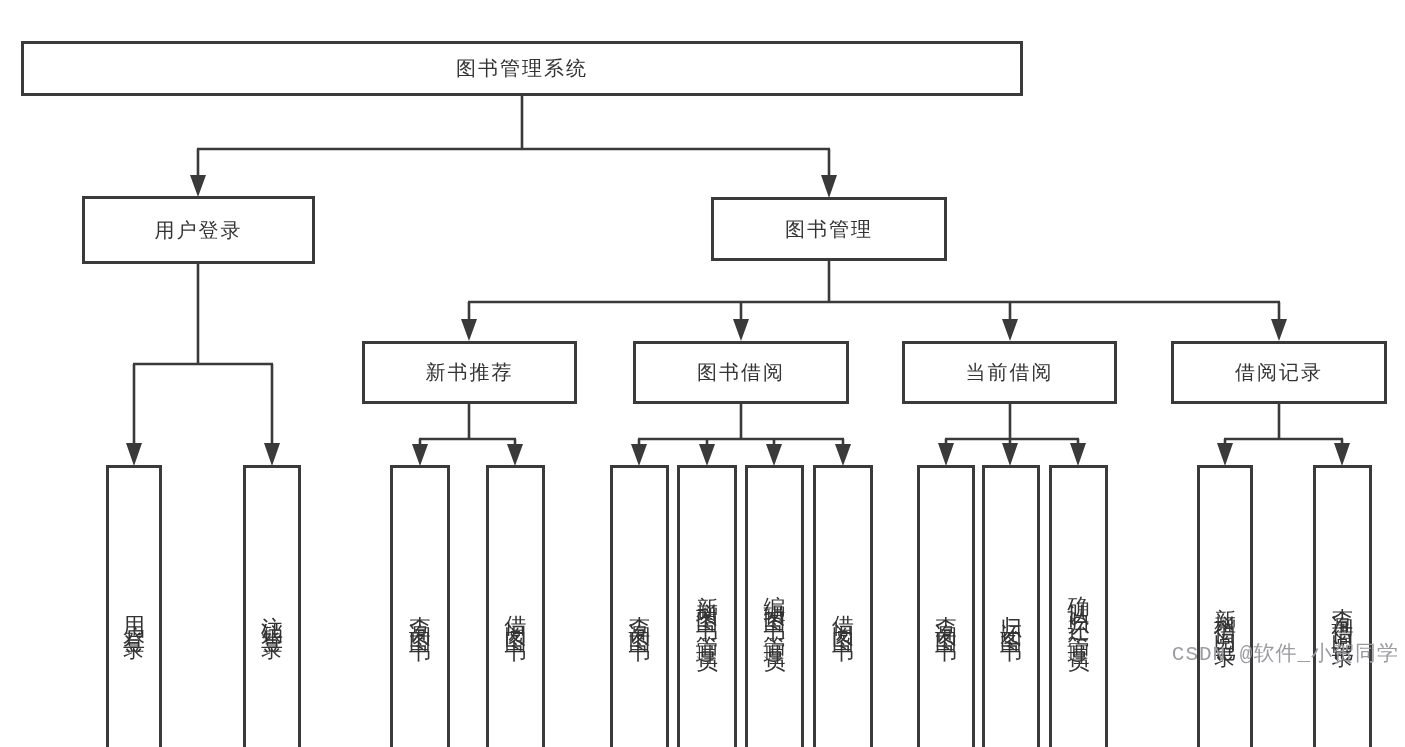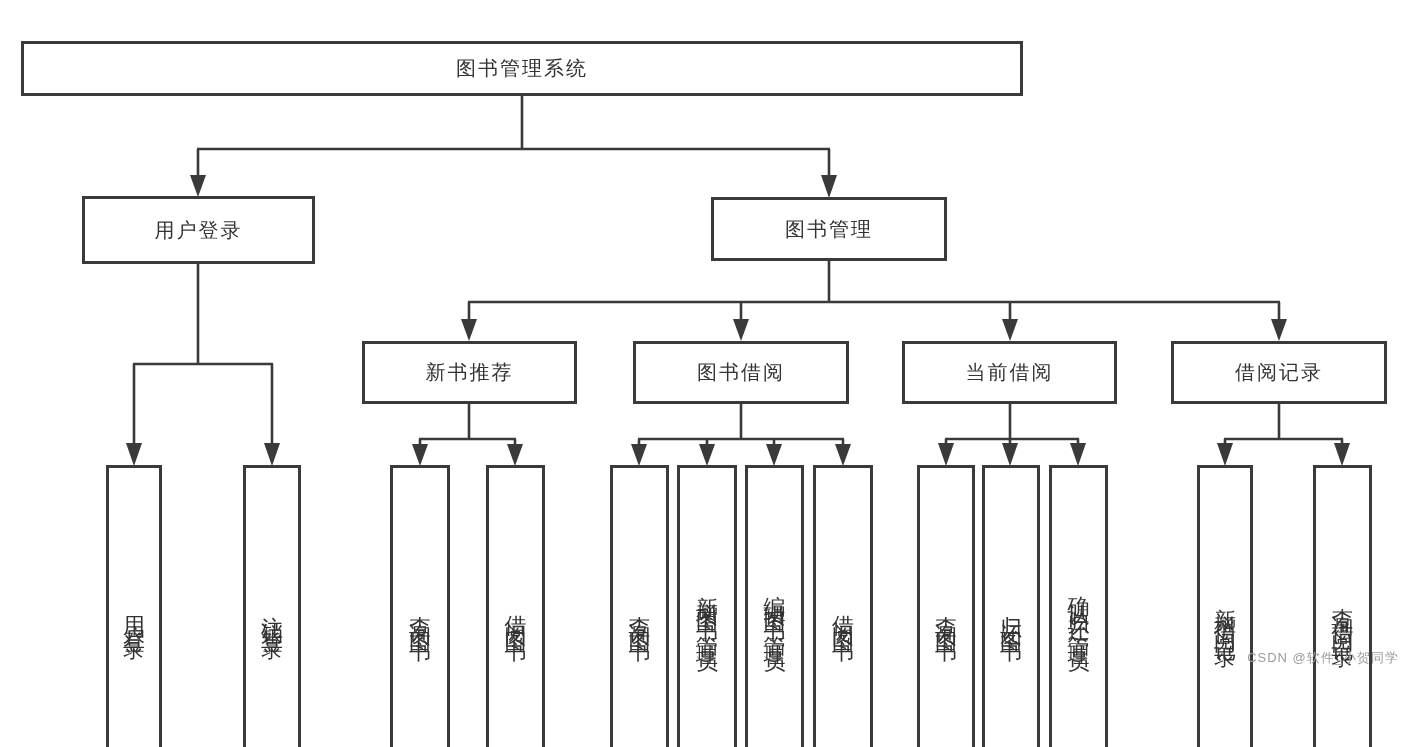--- a/index.html
+++ b/index.html
@@ -47,22 +47,22 @@
   #n-bb-add        {left:677px; top:437px; width:60px;   height:298px;}
   #n-bb-edit       {left:745px; top:437px; width:59px;   height:298px;}
   #n-bb-borrow     {left:813px; top:437px; width:60px;   height:298px;}
   #n-cb-query      {left:917px; top:437px; width:58px;   height:298px;}
   #n-cb-return     {left:982px; top:437px; width:58px;   height:298px;}
   #n-cb-confirm    {left:1049px;top:437px; width:59px;   height:298px;}
   #n-br-add        {left:1197px;top:437px; width:56px;   height:298px;}
   #n-br-query      {left:1313px;top:437px; width:59px;   height:298px;}
   #watermark{
     position:absolute;right:6px;bottom:5px;
-    font-size:13px;color:var(--watermark);letter-spacing:1px;
-    z-index:5;white-space:nowrap;
+    font-size:21px;color:var(--watermark);letter-spacing:1px;
+    z-index:5;white-space:nowrap;font-family:Liberation Mono, monospace;
   }
 </style>
 </head>
 <body>
 
 <div id="stage">
 
   <svg id="wires" width="1405" height="747" viewBox="0 0 1405 747" aria-hidden="true">
 
     <path class="cline" d="

